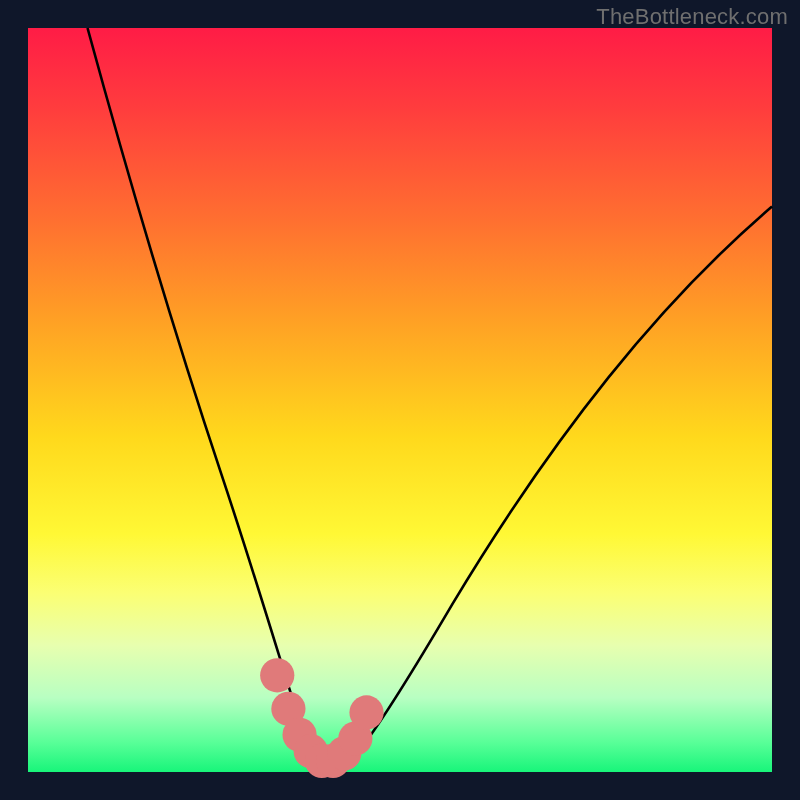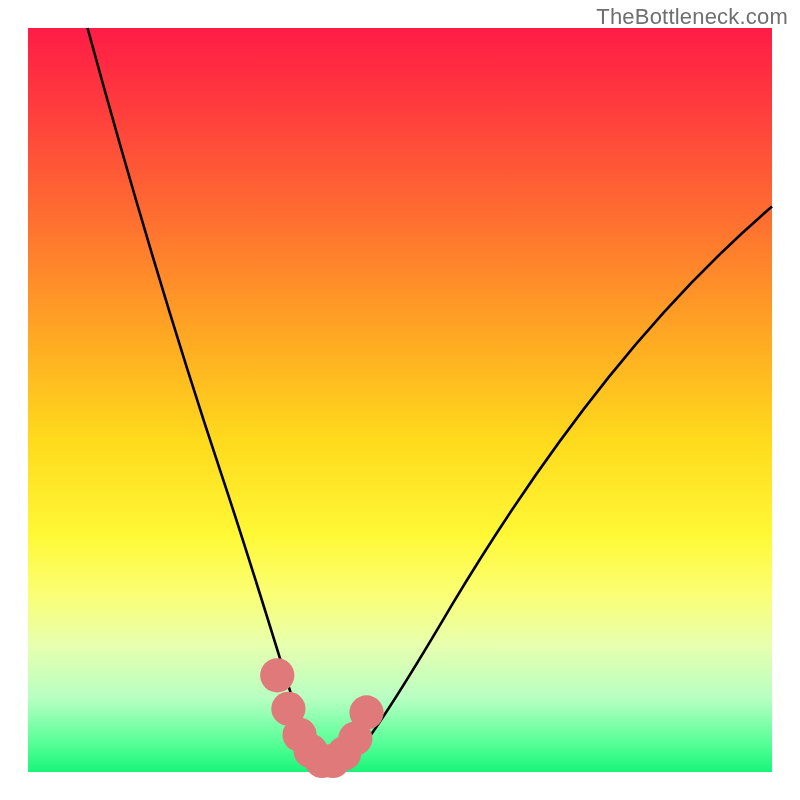--- a/index.html
+++ b/index.html
@@ -10,21 +10,21 @@
     background: #000;
     overflow: hidden;
     font-family: Arial, Helvetica, sans-serif;
   }
   .frame {
     position: absolute;
     left: 0;
     top: 0;
     width: 800px;
     height: 800px;
-    background: #ffffff;
+    background: #0f172a;
   }
   .watermark {
     position: absolute;
     top: 4px;
     right: 12px;
     color: #6f6f6f;
     font-size: 22px;
     font-weight: 400;
     letter-spacing: 0.2px;
     z-index: 5;

